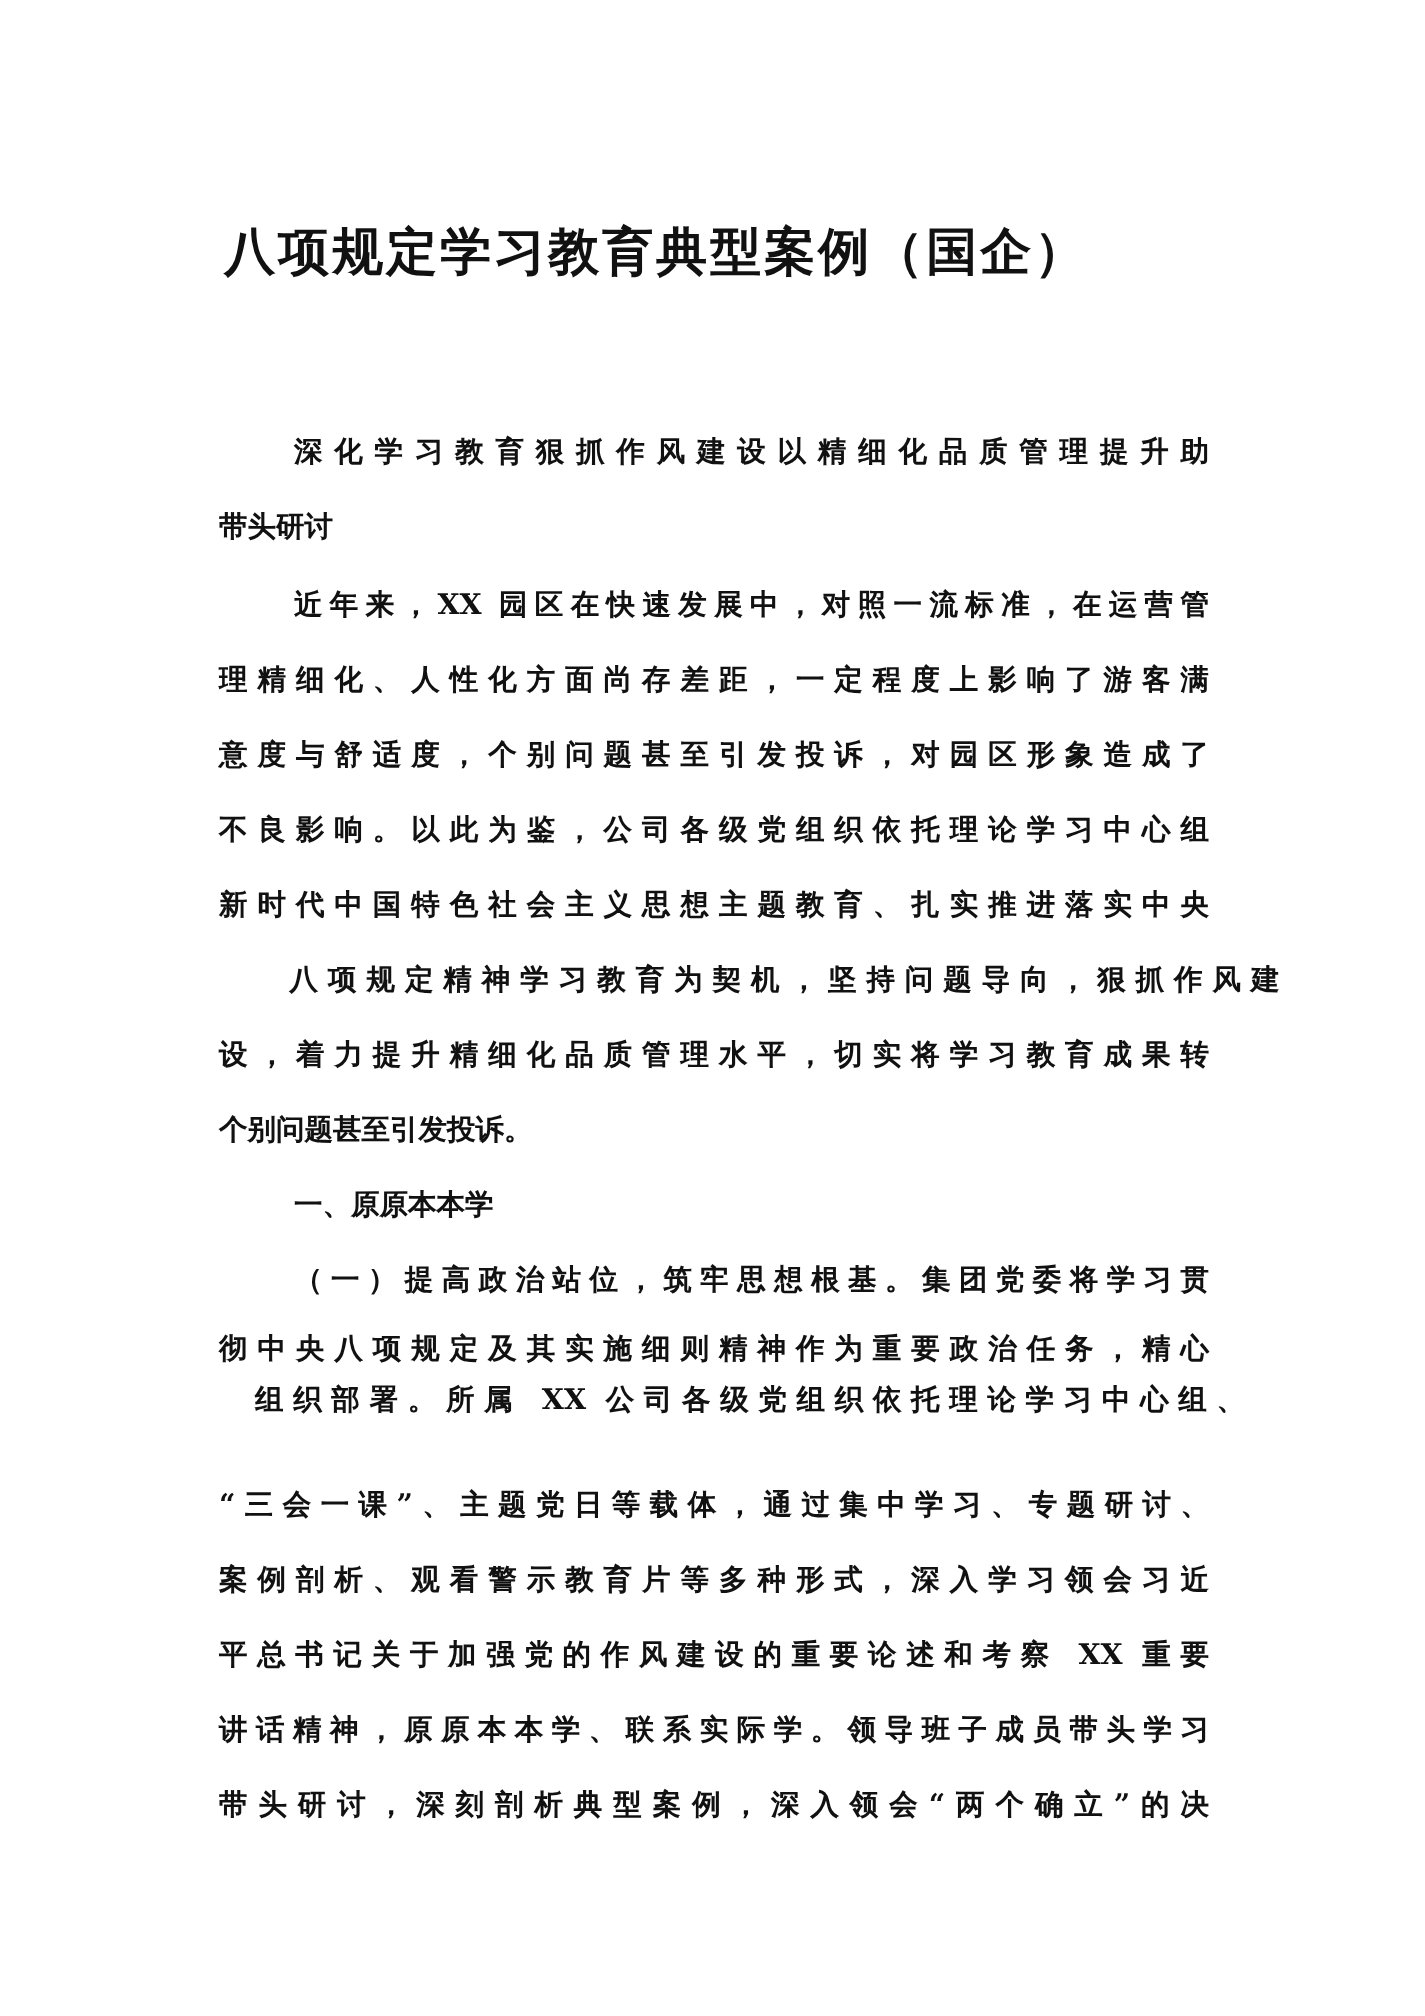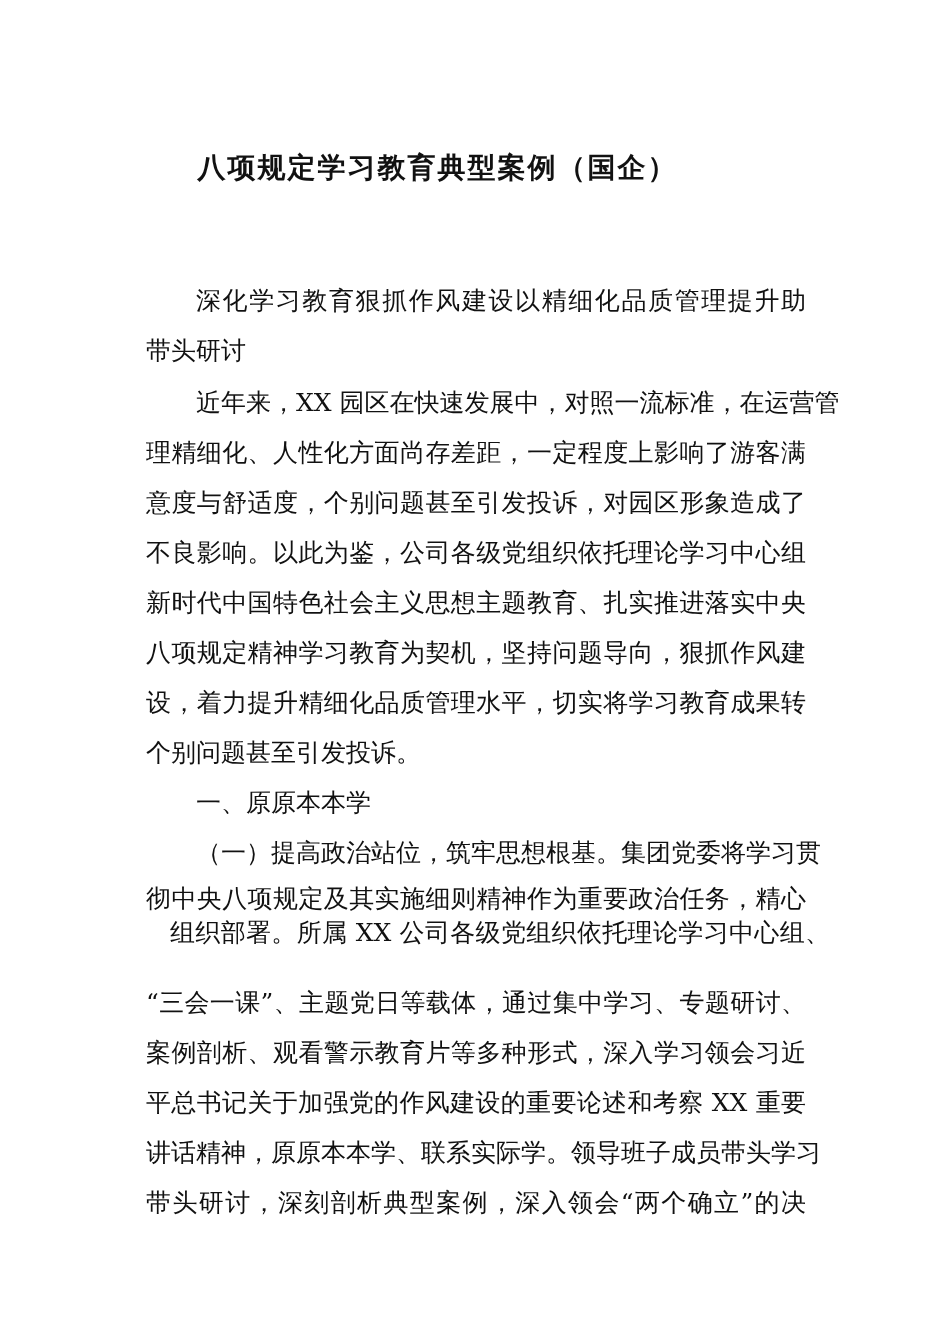--- a/index.html
+++ b/index.html
@@ -1,36 +1,36 @@
 <!DOCTYPE html>
 <html><head>
   <meta charset="utf-8">
   <style>
     html, body { margin: 0; padding: 0; background: #ffffff; }
     body { width: 950px; height: 1344px; position: relative; overflow: hidden; font-family: "DejaVu Serif", "Liberation Serif", serif; color: #111111; }
     .page { position: absolute; left: 0; top: 0; width: 950px; height: 1344px; background: #ffffff; }
-    .title { position: absolute; left: 0; width: 875px; top: 146px; text-align: center; font-size: 28px; font-weight: bold; letter-spacing: 2px; line-height: 44px; font-family: "DejaVu Sans", "Liberation Sans", sans-serif; }
-    .line { position: absolute; left: 146px; width: 660px; font-size: 25px; line-height: 34px; white-space: nowrap; text-align: justify; text-align-last: justify; letter-spacing: 0px; }
+    .title { position: absolute; left: 0; width: 875px; top: 146px; text-align: center; font-size: 34px; font-weight: bold; letter-spacing: 2px; line-height: 44px; font-family: "DejaVu Sans", "Liberation Sans", sans-serif; }
+    .line { position: absolute; left: 146px; width: 660px; font-size: 19px; line-height: 34px; white-space: nowrap; text-align: justify; text-align-last: justify; letter-spacing: 0px; font-weight: bold; }
     .line.indent { left: 196px; width: 610px; }
     .line.last { text-align-last: left; }
   </style>
 </head>
 <body>
 
 <div class="page">
   <div class="title">八项规定学习教育典型案例（国企）</div>
   <div id="body-lines">
       <div class="line indent" style="top: 284px;">深化学习教育狠抓作风建设以精细化品质管理提升助</div>
       <div class="line last" style="top: 334px;">带头研讨</div>
       <div class="line indent" style="top: 386px;">近年来，XX 园区在快速发展中，对照一流标准，在运营管</div>
       <div class="line" style="top: 436px;">理精细化、人性化方面尚存差距，一定程度上影响了游客满</div>
       <div class="line" style="top: 486px;">意度与舒适度，个别问题甚至引发投诉，对园区形象造成了</div>
       <div class="line" style="top: 536px;">不良影响。以此为鉴，公司各级党组织依托理论学习中心组</div>
       <div class="line" style="top: 586px;">新时代中国特色社会主义思想主题教育、扎实推进落实中央</div>
-      <div class="line" style="top: 636px;">八项规定精神学习教育为契机，坚持问题导向，狠抓作风建</div>
+      <div class="line" style="top: 636px; margin-left: 47px;">八项规定精神学习教育为契机，坚持问题导向，狠抓作风建</div>
       <div class="line" style="top: 686px;">设，着力提升精细化品质管理水平，切实将学习教育成果转</div>
       <div class="line last" style="top: 736px;">个别问题甚至引发投诉。</div>
       <div class="line indent last" style="top: 786px;">一、原原本本学</div>
       <div class="line indent" style="top: 836px;">（一）提高政治站位，筑牢思想根基。集团党委将学习贯</div>
       <div class="line" style="top: 882px;">彻中央八项规定及其实施细则精神作为重要政治任务，精心</div>
       <div class="line" style="top: 916px; margin-left: 24px;">组织部署。所属 XX 公司各级党组织依托理论学习中心组、</div>
       <div class="line" style="top: 986px;">“三会一课”、主题党日等载体，通过集中学习、专题研讨、</div>
       <div class="line" style="top: 1036px;">案例剖析、观看警示教育片等多种形式，深入学习领会习近</div>
       <div class="line" style="top: 1086px;">平总书记关于加强党的作风建设的重要论述和考察 XX 重要</div>
       <div class="line" style="top: 1136px;">讲话精神，原原本本学、联系实际学。领导班子成员带头学习</div>

